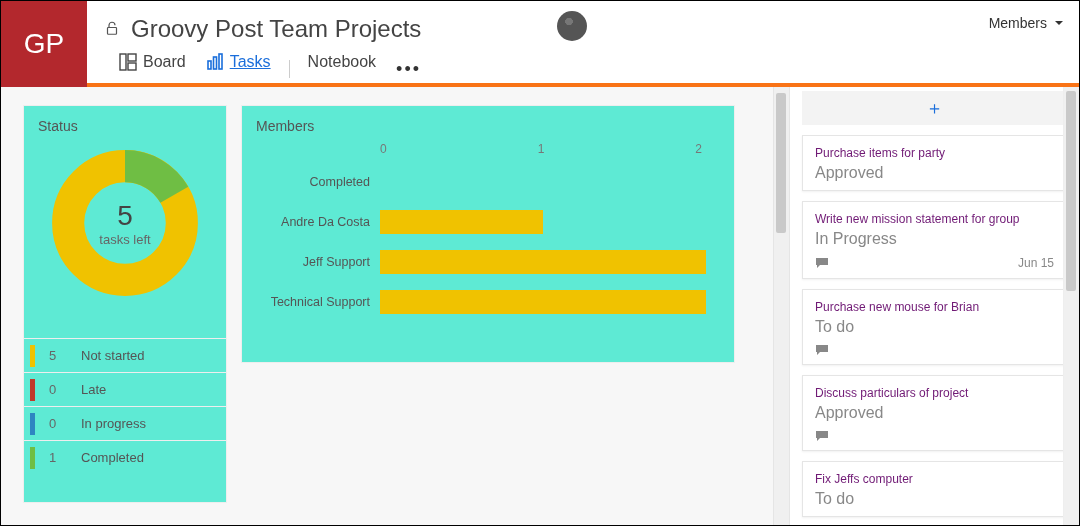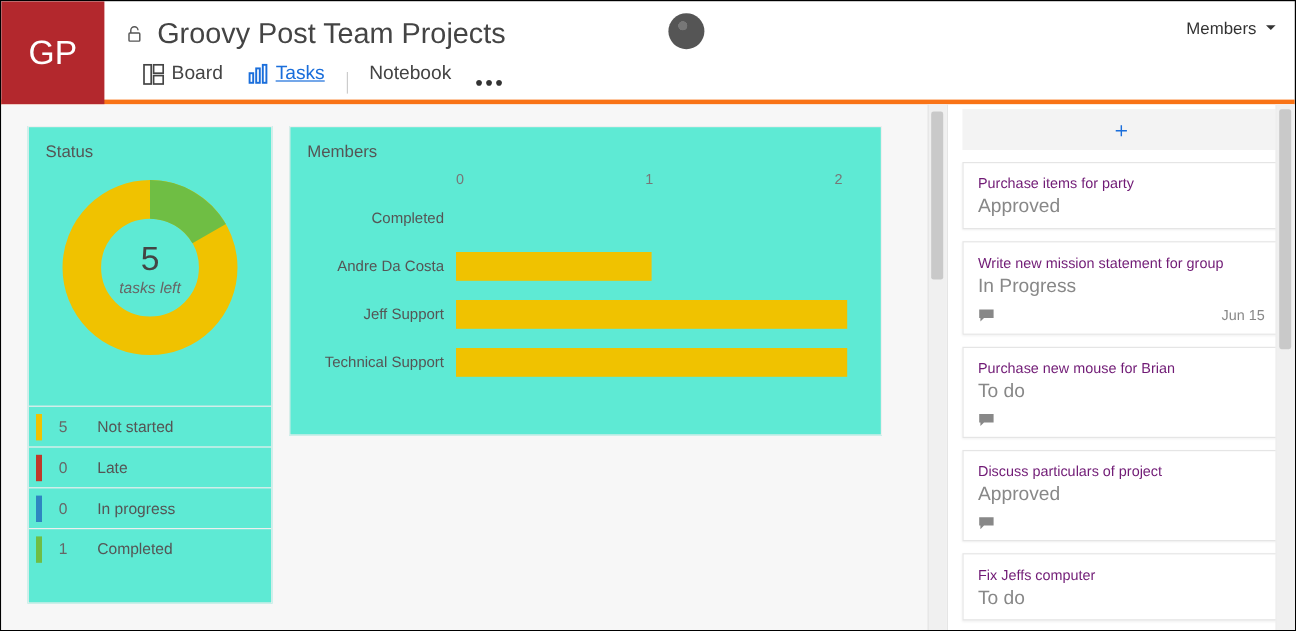--- a/index.html
+++ b/index.html
@@ -35,21 +35,21 @@
     .card { background:#5eead4; border:1px solid #eee; }
     .card-title { font-size:14px; color:#555; padding:12px 14px 4px; }
 
     
     .status-card { width:204px; height:398px; }
     .donut-wrap { display:flex; flex-direction:column; align-items:center; margin-top:10px; }
     .donut { width:150px; height:150px; position:relative; }
     .donut svg { width:150px; height:150px; transform:rotate(-90deg); }
     .donut-center { position:absolute; left:0; top:0; width:100%; height:100%; display:flex; flex-direction:column; align-items:center; justify-content:center; }
     .donut-count { font-size:28px; color:#444; }
-    .donut-label { font-size:13px; color:#666;font-style:italic; }
+    .donut-label { font-size:13px; color:#666; }
 
     .legend { margin-top:40px; }
     .legend-row { display:flex; align-items:center; height:34px; border-top:1px solid #eee; padding:0 10px 0 6px; font-size:13px; color:#555; }
     .legend-row:first-child { border-top:1px solid #eee; }
     .legend-swatch { width:5px; height:22px; margin-right:14px; }
     .legend-count { width:18px; color:#666; margin-right:14px; }
     .sw-notstarted { background:#f0c200; }
     .sw-late { background:#c0392b; }
     .sw-inprogress { background:#2e86c1; }
     .sw-completed { background:#6fbe44; }

